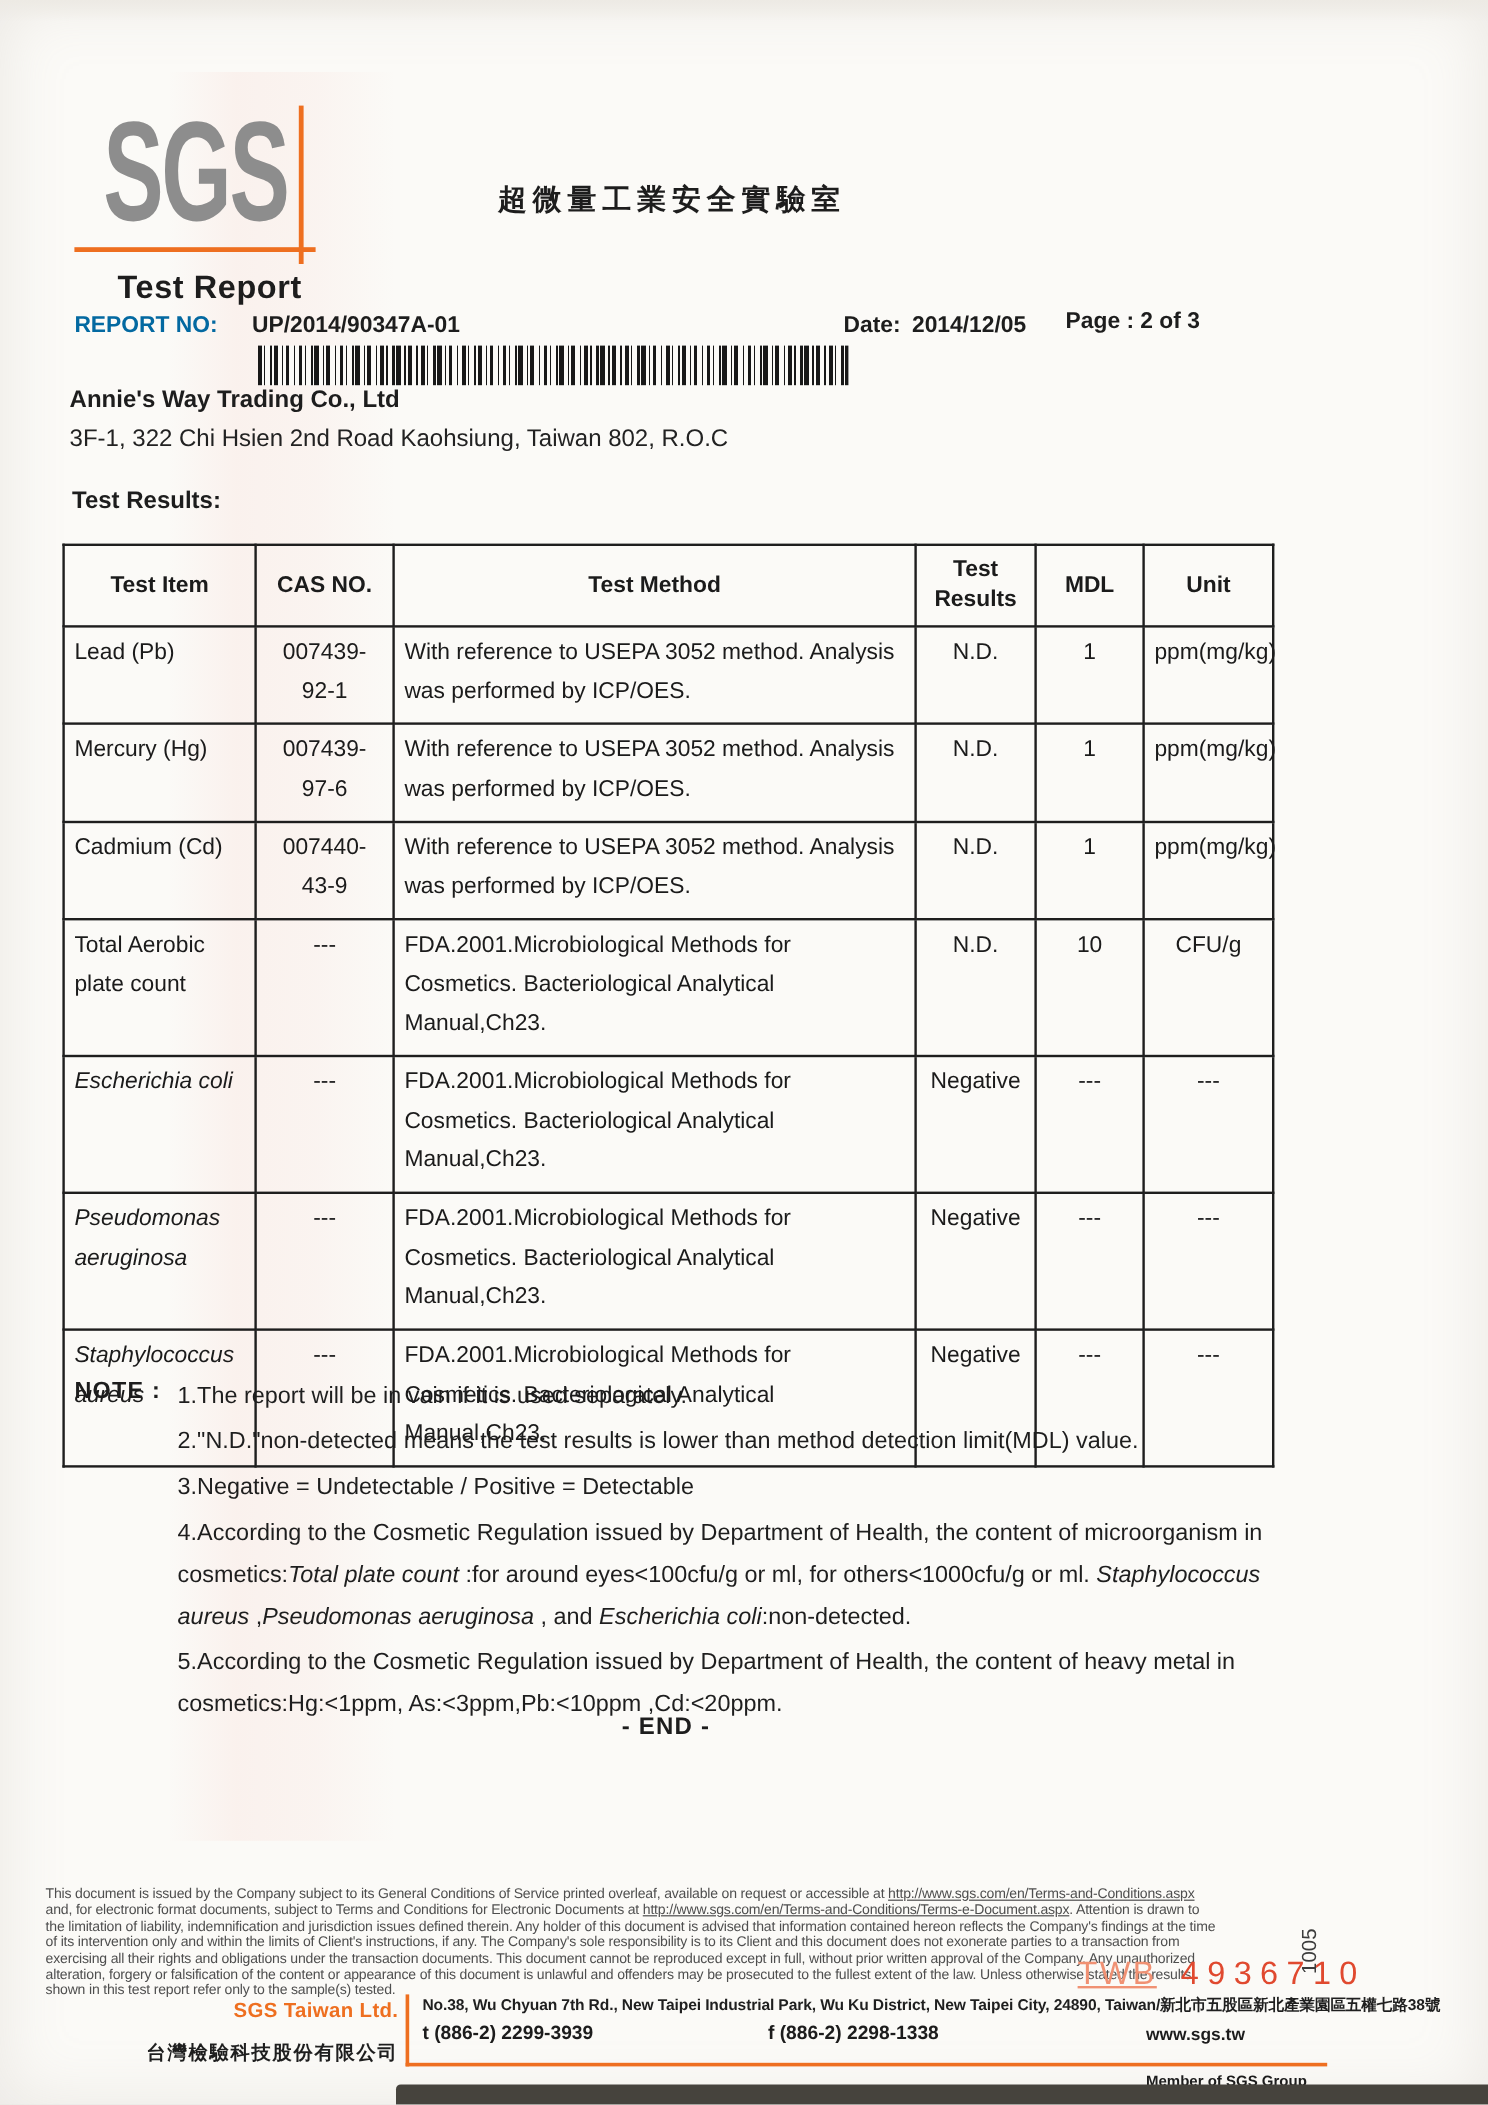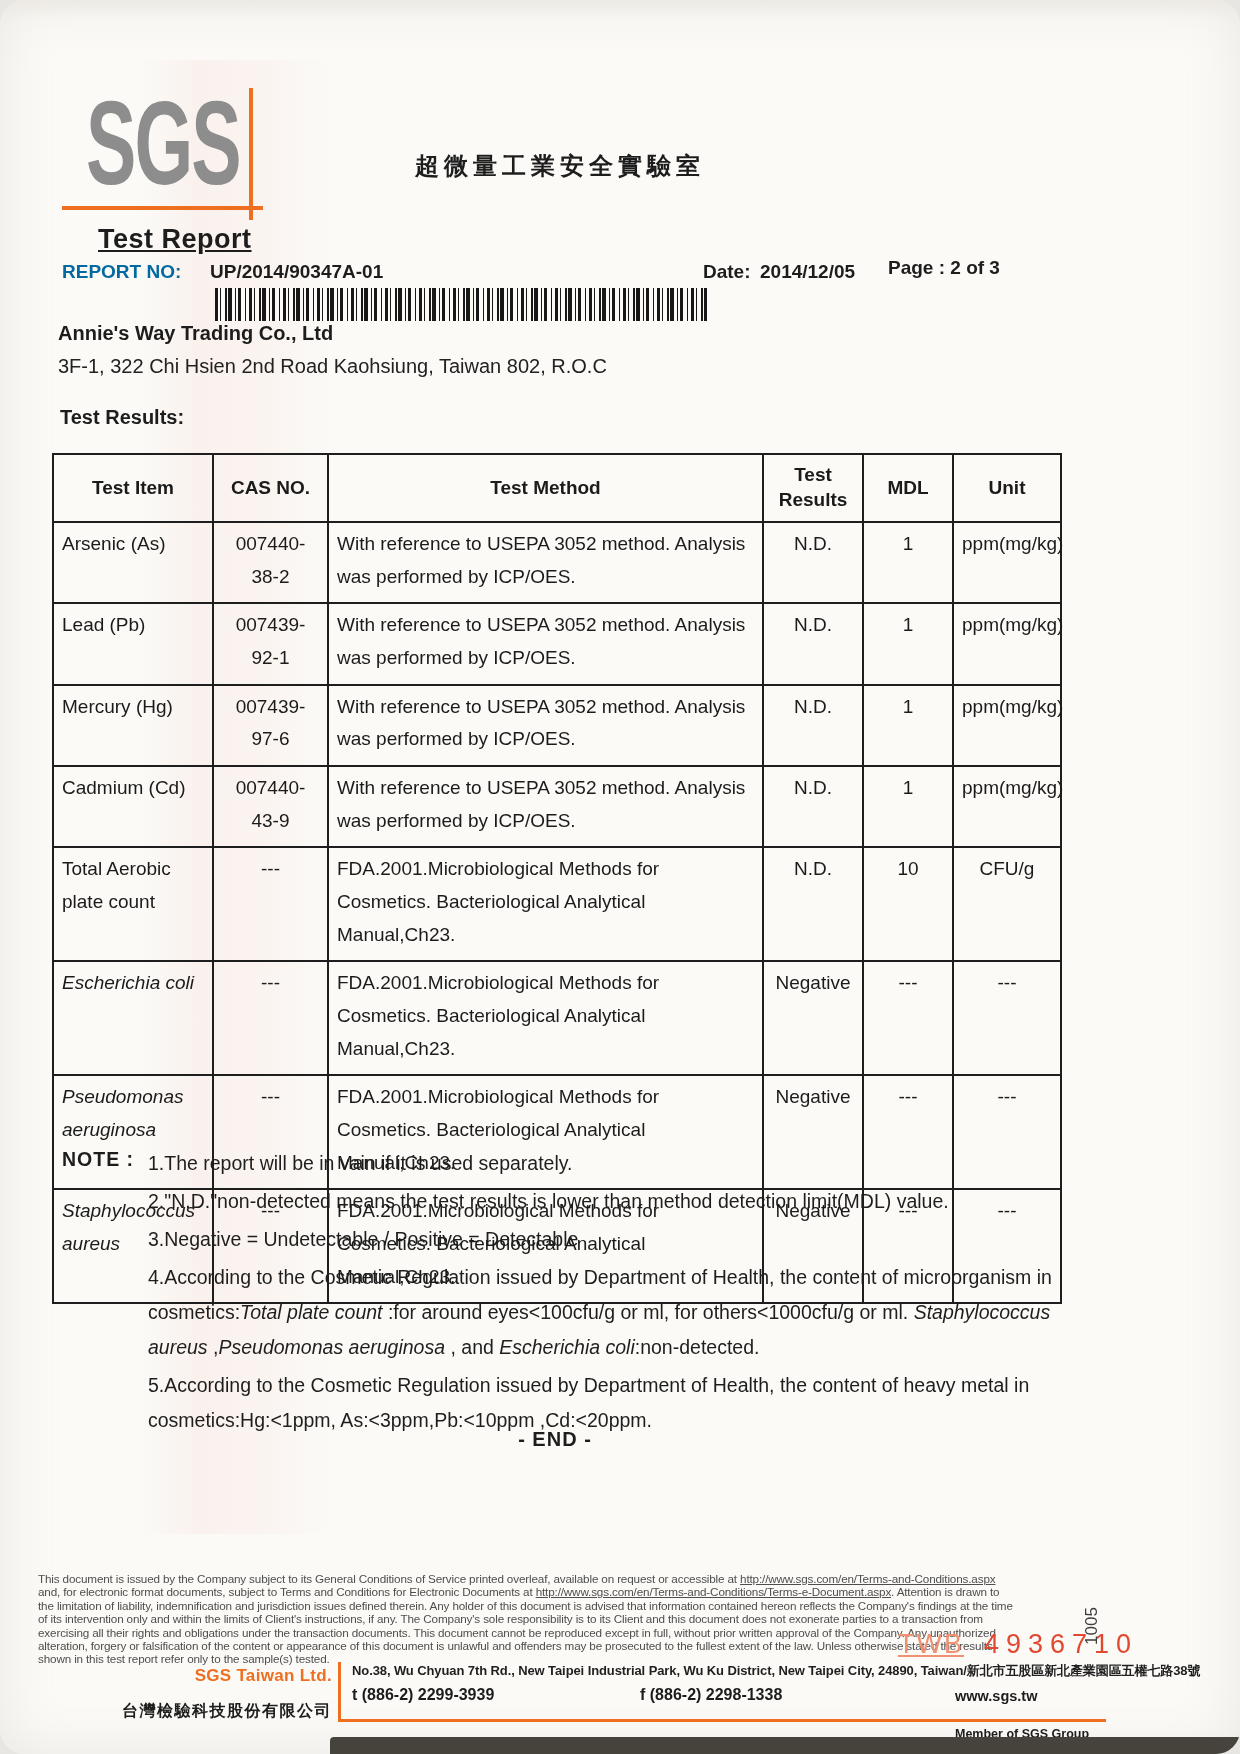--- a/index.html
+++ b/index.html
@@ -1,28 +1,28 @@
 <!DOCTYPE html>
 <html><head>
 <meta charset="utf-8">
 <style>
   html,body{margin:0;padding:0;background:#e8e6e2;}
   .page{position:relative;width:1240px;height:1754px;background:#fbfaf7;overflow:hidden;
         font-family:"Liberation Sans","DejaVu Sans",sans-serif;color:#262626;
-        box-shadow:inset 0 0 55px rgba(168,162,150,.20);border-radius:24px;}
+        box-shadow:inset 0 0 55px rgba(168,162,150,.20);}
   .tint{position:absolute;top:60px;bottom:220px;left:140px;width:190px;pointer-events:none;
         background:linear-gradient(90deg,rgba(242,175,162,0) 0%,rgba(242,170,158,.11) 30%,rgba(242,170,158,.08) 65%,rgba(242,175,162,0) 100%);}
   .topfade{position:absolute;left:0;top:0;width:100%;height:18px;background:linear-gradient(#edeae4,rgba(237,234,228,0));pointer-events:none;}
 
   
   .logo{position:absolute;left:86px;top:84px;font-size:118px;line-height:1;font-weight:800;
         color:#8d8d8d;letter-spacing:-3px;transform:scaleX(.64);transform-origin:left top;}
   .cross-h{position:absolute;left:62px;top:206px;width:201px;height:4px;background:#ee6f20;}
   .cross-v{position:absolute;left:249px;top:88px;width:4px;height:132px;background:#ee6f20;}
-  .report-title{position:absolute;left:98px;top:224px;font-size:27px;font-weight:700;letter-spacing:.5px;color:#1d1d1d;text-decoration:underline;}
+  .report-title{position:absolute;left:98px;top:224px;font-size:27px;font-weight:700;letter-spacing:.5px;color:#1d1d1d;}
   .head-center{position:absolute;left:320px;top:150px;width:480px;text-align:center;}
   .zh{font-family:"DejaVu Serif","Liberation Serif",serif;font-size:24px;letter-spacing:5px;font-weight:600;color:#1d1d1d;}
   .en{font-size:23.5px;margin-top:8px;color:#1d1d1d;}
 
   
   .lab-repno{position:absolute;left:62px;top:261px;font-size:19px;font-weight:700;color:#0369a1;}
   .val-repno{position:absolute;left:210px;top:261px;font-size:19px;font-weight:600;color:#1d1d1d;}
   .lab-date{position:absolute;left:703px;top:261px;font-size:19px;font-weight:700;color:#1d1d1d;}
   .val-date{position:absolute;left:760px;top:261px;font-size:19px;font-weight:600;color:#1d1d1d;}
   .page-ind{position:absolute;left:888px;top:257px;font-size:19px;font-weight:700;color:#1d1d1d;}
@@ -118,28 +118,20 @@
         <th>Test Item</th>
         <th>CAS NO.</th>
         <th>Test Method</th>
         <th>Test Results</th>
         <th>MDL</th>
         <th>Unit</th>
       </tr>
     </thead>
     <tbody>
       <tr>
-        <td class="c-item">Arsenic (As)</td>
-        <td class="c-cas">007440-38-2</td>
-        <td class="c-method">With reference to USEPA 3052 method. Analysis was performed by ICP/OES.</td>
-        <td class="c-res">N.D.</td>
-        <td class="c-mdl">1</td>
-        <td class="c-unit">ppm(mg/kg)</td>
-      </tr>
-      <tr>
         <td class="c-item">Lead (Pb)</td>
         <td class="c-cas">007439-92-1</td>
         <td class="c-method">With reference to USEPA 3052 method. Analysis was performed by ICP/OES.</td>
         <td class="c-res">N.D.</td>
         <td class="c-mdl">1</td>
         <td class="c-unit">ppm(mg/kg)</td>
       </tr>
       <tr>
         <td class="c-item">Mercury (Hg)</td>
         <td class="c-cas">007439-97-6</td>

